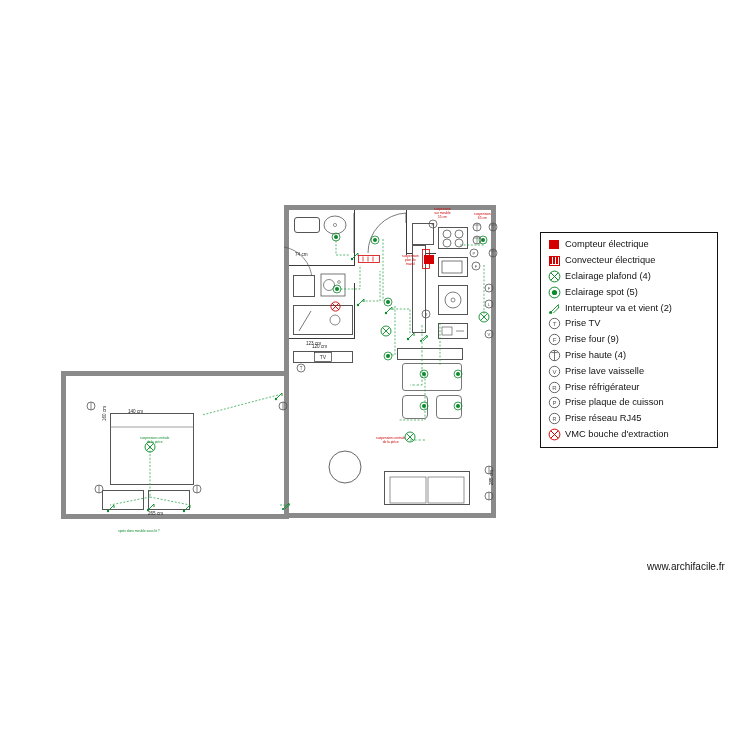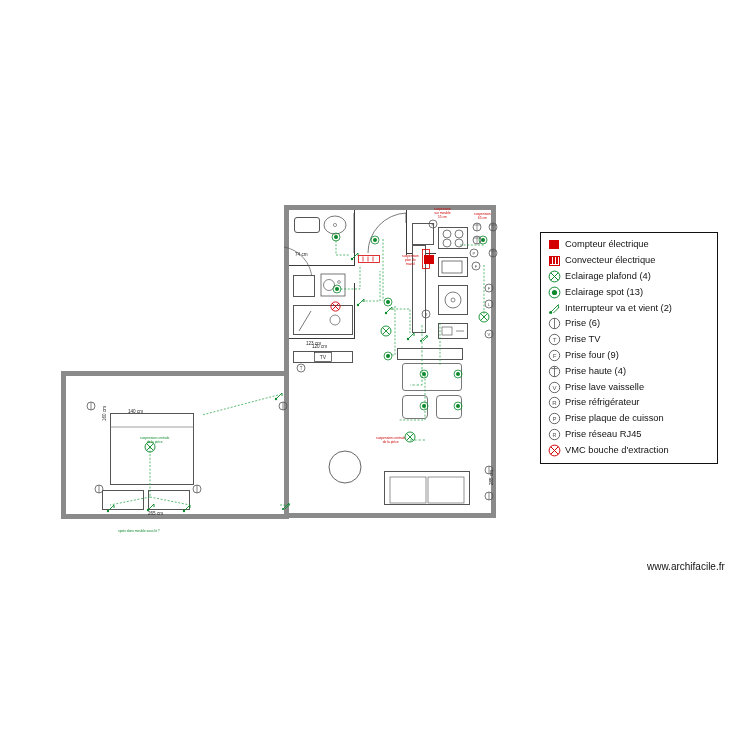--- a/index.html
+++ b/index.html
@@ -388,43 +388,34 @@
       <span class="leg-txt">Eclairage plafond (4)</span>
     </div>
 
     <div class="leg-row">
       <span class="leg-ico">
         <svg class="ico" width="13" height="13">
             <circle cx="6.5" cy="6.5" r="5.4" fill="none" stroke="#0a8a2a" stroke-width="1"></circle>
             <circle cx="6.5" cy="6.5" r="2.6" fill="#0a8a2a"></circle>
           </svg>
       </span>
-      <span class="leg-txt">Eclairage spot (13)</span>
+      <span class="leg-txt">Eclairage spot (5)</span>
     </div>
 
 
     <div class="leg-row">
       <span class="leg-ico">
         <svg class="ico" width="13" height="13">
             <circle cx="2.6" cy="10.4" r="1.5" fill="#0a8a2a"></circle>
             <path d="M2.6 10.4 L10.4 2.6 M10.4 2.6 L10.4 6 M5.4 11 L11 5.4" stroke="#0a8a2a" stroke-width="0.9" fill="none"></path>
           </svg>
       </span>
       <span class="leg-txt">Interrupteur va et vient (2)</span>
     </div>
 
-    <div class="leg-row">
-      <span class="leg-ico">
-        <svg class="ico" width="13" height="13">
-            <circle cx="6.5" cy="6.5" r="5.2" fill="none" stroke="#555" stroke-width="0.9"></circle>
-            <path d="M6.5 1.3 L6.5 11.7" stroke="#555" stroke-width="0.8"></path>
-          </svg>
-      </span>
-      <span class="leg-txt">Prise (6)</span>
-    </div>
 
     <div class="leg-row">
       <span class="leg-ico">
         <svg class="ico" width="13" height="13">
             <circle cx="6.5" cy="6.5" r="5.2" fill="none" stroke="#555" stroke-width="0.9"></circle>
             <text x="6.5" y="9" font-size="6" text-anchor="middle" fill="#555" font-family="Liberation Sans">T</text>
           </svg>
       </span>
       <span class="leg-txt">Prise TV</span>
     </div>

